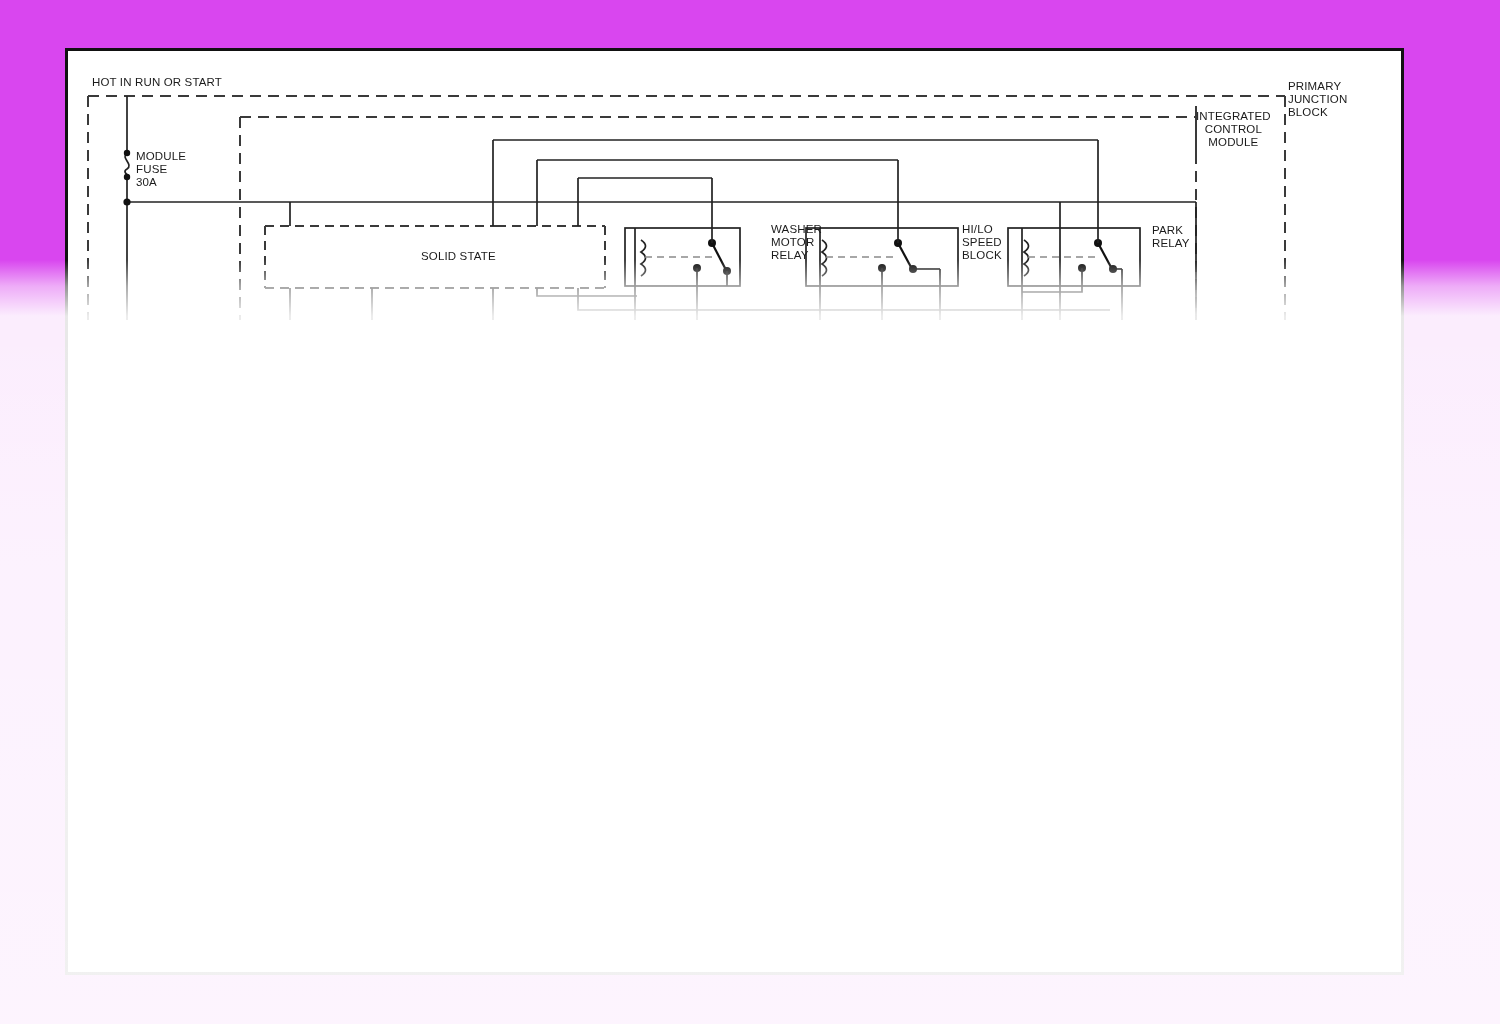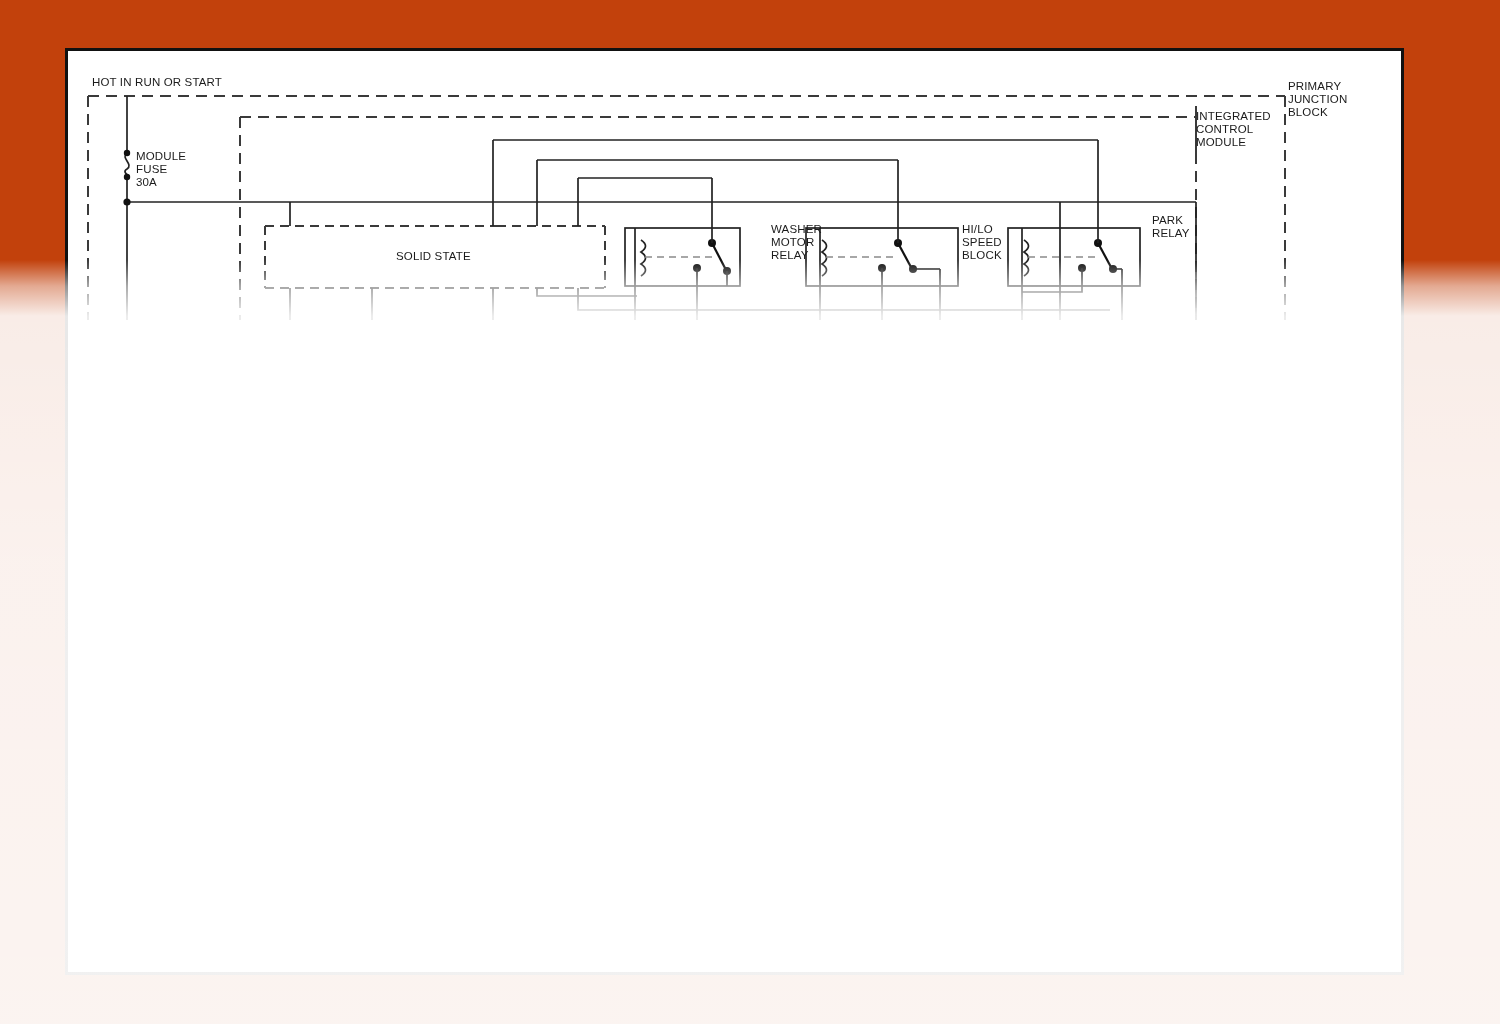--- a/index.html
+++ b/index.html
@@ -1,18 +1,18 @@
 <!DOCTYPE html>
 <html><head>
 <meta charset="utf-8">
 <style>
   html,body{margin:0;padding:0;background:#ffffff;}
   body{width:1500px;height:1024px;overflow:hidden;
        font-family:"Liberation Sans","DejaVu Sans",sans-serif;}
-  #stage{position:relative;width:1500px;height:1024px;background:#c2410c;text-decoration:underline;}
+  #stage{position:relative;width:1500px;height:1024px;background:#d946ef;text-decoration:underline;}
   #sheet{position:absolute;left:65px;top:48px;width:1339px;height:927px;
          background:#ffffff;border:3px solid #111111;box-sizing:border-box;}
   svg{position:absolute;left:0;top:0;overflow:visible;}
   .lbl{position:absolute;font-size:11.5px;line-height:13.2px;color:#1b1b1b;
        letter-spacing:.15px;white-space:pre;font-family:"Liberation Sans",sans-serif;}
   
   #veil{position:absolute;left:0;top:260px;width:1500px;height:764px;
         background:linear-gradient(to bottom,
           rgba(255,255,255,0) 0px,
           rgba(255,255,255,.55) 26px,
@@ -231,34 +231,34 @@
   </svg>
 
   <div id="veil"></div>
 
   <div class="lbl" style="left:92px;top:76px;">HOT IN RUN OR START</div>
 
   <div class="lbl" style="left:136px;top:150px;">MODULE
 FUSE
 30A</div>
 
-  <div class="lbl" style="left:396px;top:250px;">SOLID STATE</div>
+  <div class="lbl" style="left:421px;top:250px;">SOLID STATE</div>
 
   <div class="lbl" style="left:771px;top:223px;">WASHER
 MOTOR
 RELAY</div>
 
   <div class="lbl" style="left:962px;top:223px;">HI/LO
 SPEED
 BLOCK</div>
 
-  <div class="lbl" style="left:1152px;top:214px;">PARK
+  <div class="lbl" style="left:1152px;top:224px;">PARK
 RELAY</div>
 
-  <div class="lbl" style="left:1196px;top:110px;">INTEGRATED
+  <div class="lbl" style="left:1196px;top:110px;text-align:center;">INTEGRATED
 CONTROL
 MODULE</div>
 
   <div class="lbl" style="left:1288px;top:80px;">PRIMARY
 JUNCTION
 BLOCK</div>
 
 </div>
 
 </body></html>

